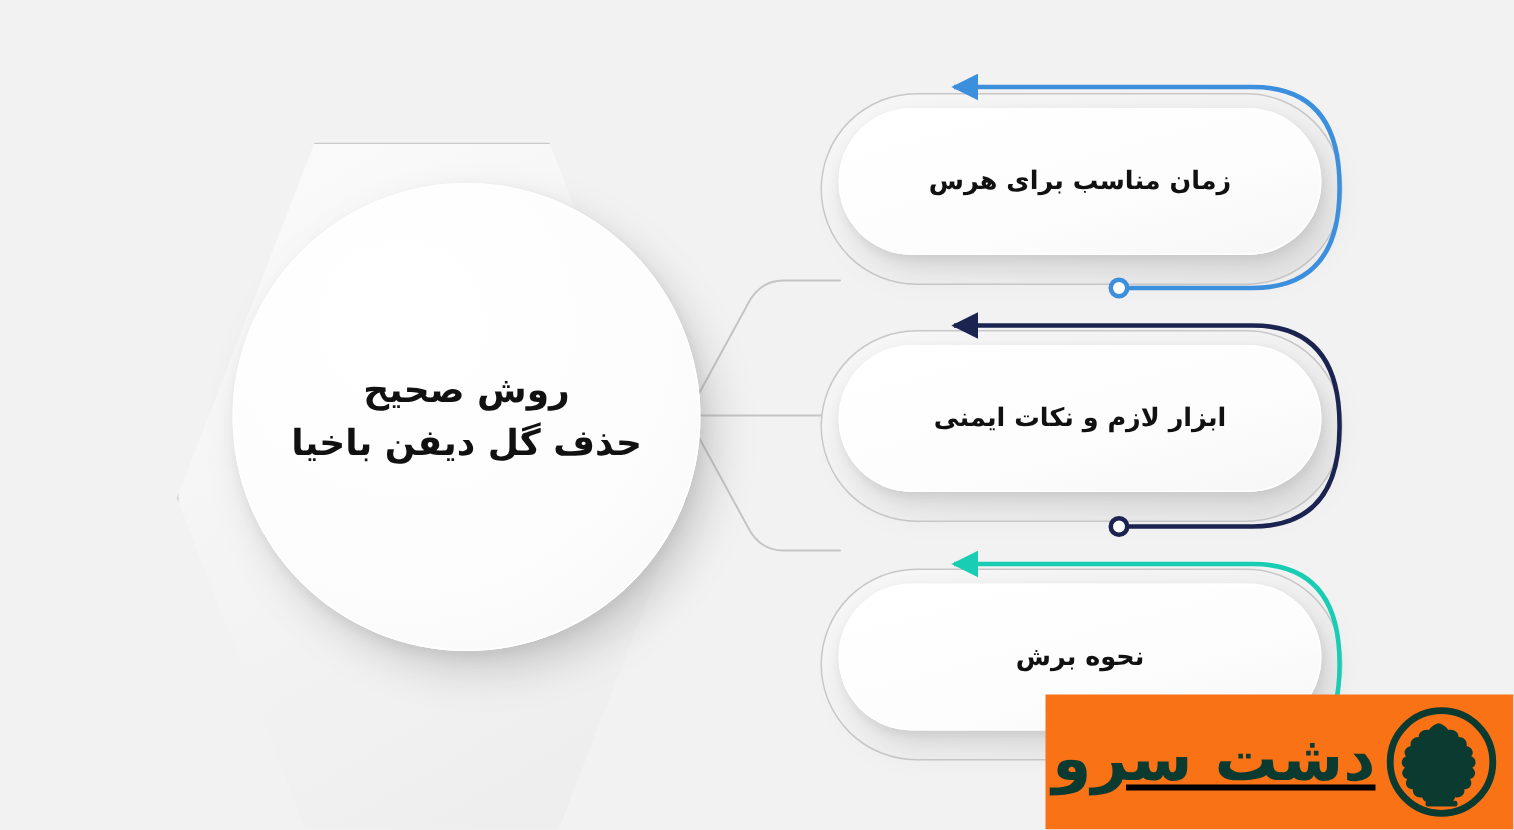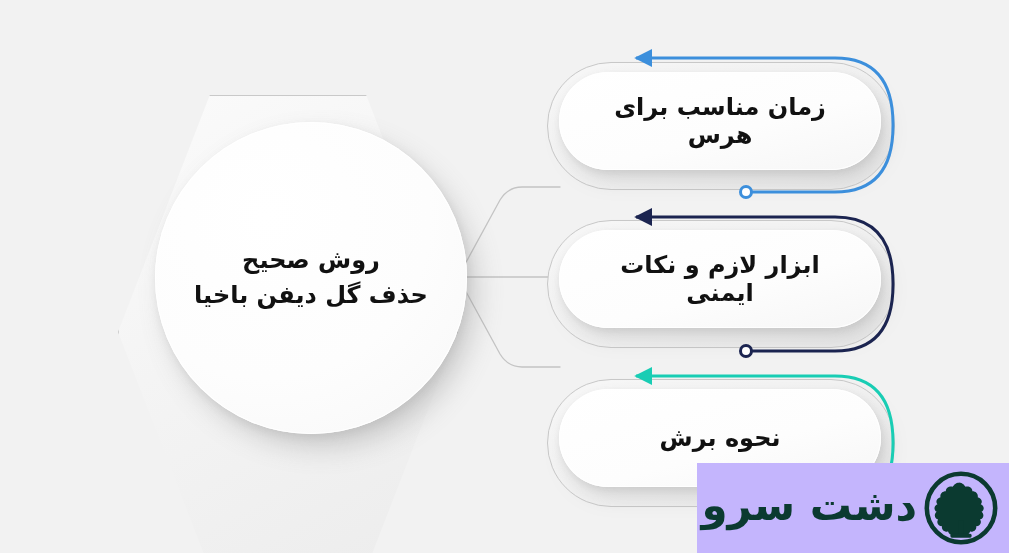--- a/index.html
+++ b/index.html
@@ -115,21 +115,21 @@
       6px 10px 20px rgba(130,130,130,0.26),
       1px 3px 6px rgba(150,150,150,0.16),
       inset 0 0 0 1px rgba(255,255,255,0.85);
     display: flex;
     align-items: center;
     justify-content: center;
   }
   .pill-label {
     color: #111111;
     font-weight: bold;
-    font-size: 24px;
+    font-size: 17px;
     direction: rtl;
     text-align: center;
     letter-spacing: 0.1px;
     padding: 0 26px;
   }
 
   #pill-0 { left: 547px; top: 62px; }
   #pill-1 { left: 547px; top: 220px; }
   #pill-2 { left: 547px; top: 379px; }
 
@@ -233,21 +233,21 @@
       <path fill="none" stroke-width="3" d="M746 351 L835 351 Q893 351 893 285 L893 283 Q893 217 835 217 L636 217" marker-end="url(#head-1)" stroke="#1b2450"></path>
       <circle cx="746" cy="351" r="5.5" fill="#ffffff" stroke-width="3" stroke="#1b2450"></circle>
     </g>
 
     <g>
       <path fill="none" stroke-width="3" d="M746 510 L835 510 Q893 510 893 444 L893 442 Q893 376 835 376 L636 376" marker-end="url(#head-2)" stroke="#19cdb4"></path>
       <circle cx="746" cy="510" r="5.5" fill="#ffffff" stroke-width="3" stroke="#19cdb4"></circle>
     </g>
   </svg>
 
-  <div class="logo" style="background: #c4b5fd;">
+  <div class="logo" style="background: #f97316; text-decoration: underline;">
     <svg class="logo-mark" viewBox="0 0 100 100">
       <circle cx="50" cy="50" r="45" fill="none" stroke="#0b3a30" stroke-width="6"></circle>
       <path fill="#0b3a30" d="M50 16
         c-6 0-9 3-11 6 -5-1-9 2-9 6 -5 0-8 4-7 8 -5 1-7 6-4 9
         -5 2-5 8-1 10 -4 3-3 9 2 10 -3 4 0 9 5 9 -1 4 3 8 8 7
         1 4 6 6 10 4 2 3 7 3 9 0 4 2 9 0 10-4 5 1 9-3 8-7
         5 0 8-5 5-9 5-1 6-7 2-10 4-2 4-8-1-10 3-3 1-8-4-9
         1-4-2-8-7-8 0-4-4-7-9-6 -2-3-5-6-11-6z"></path>
       <rect x="47" y="66" width="6" height="20" fill="#0b3a30"></rect>
       <rect x="36" y="84" width="28" height="5" rx="2" fill="#0b3a30"></rect>

